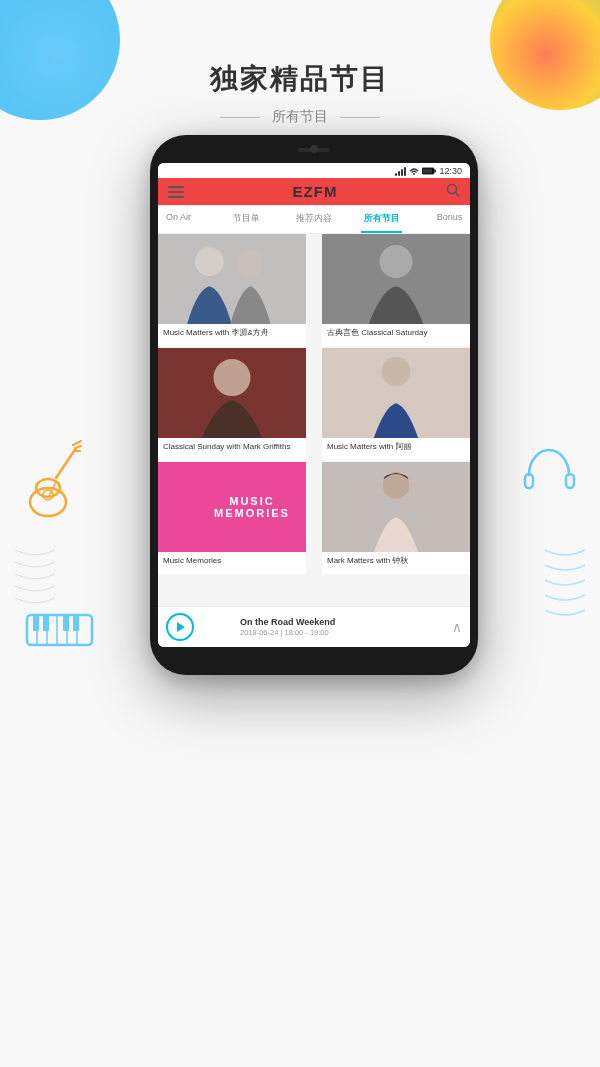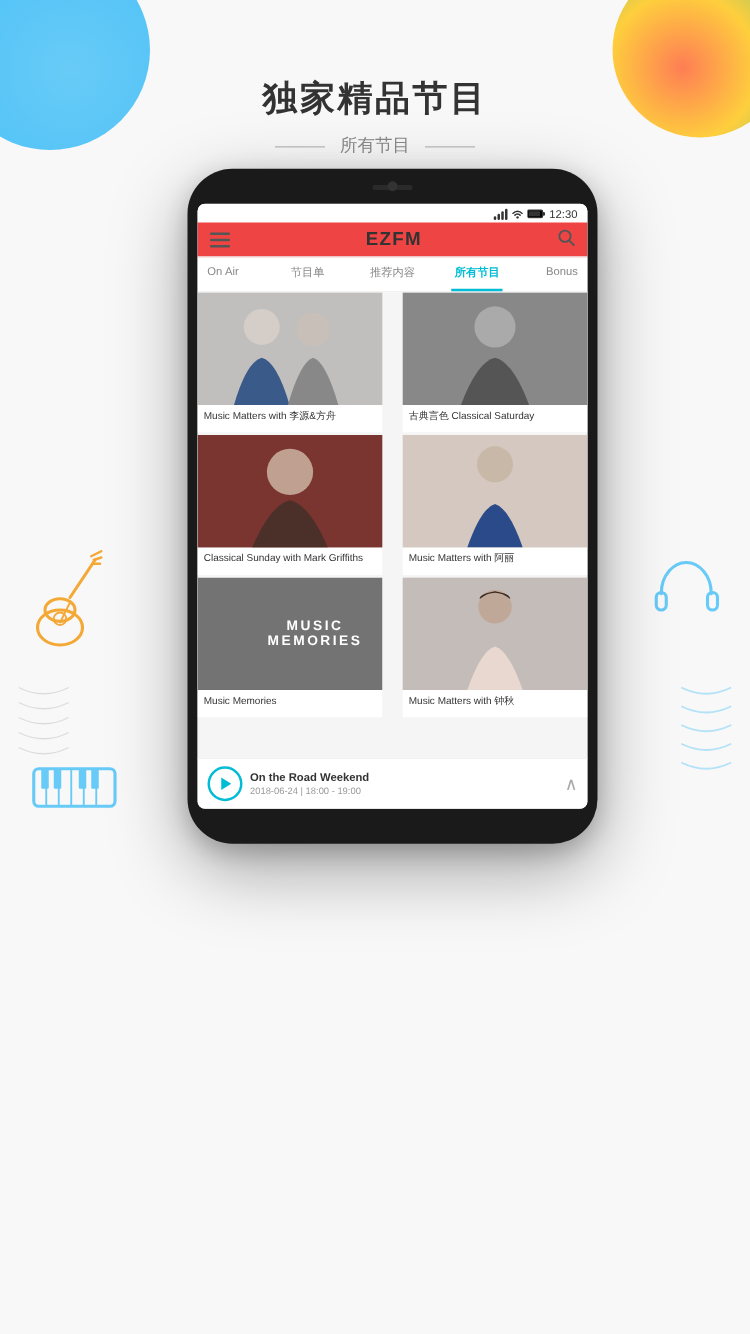--- a/index.html
+++ b/index.html
@@ -293,20 +293,21 @@
     .play-triangle {
       width: 0;
       height: 0;
       border-left: 8px solid #00BCD4;
       border-top: 5px solid transparent;
       border-bottom: 5px solid transparent;
       margin-left: 2px;
     }
     .player-info {
       flex: 1;
+      margin-left: 40px;
     }
     .player-title {
       font-size: 9px;
       color: #333;
       font-weight: 600;
     }
     .player-meta {
       font-size: 7.5px;
       color: #999;
       margin-top: 1px;
@@ -340,21 +341,21 @@
     .img-classical-saturday {
       background: #888;
     }
     .img-classical-sunday {
       background: #7a3030;
     }
     .img-music-matters-ali {
       background: #d4c8c0;
     }
     .img-music-memories {
-      background: #737373;
+      background: #ec4899;
       padding-left: 40px;
     }
     .img-music-matters-zh {
       background: #c0b8b0;
     }
   </style>
 </head>
 <body>
 
 <div class="corner-tl"></div>
@@ -556,21 +557,21 @@
             <div class="cell-bg img-music-matters-zh">
               <svg width="100%" height="90" viewBox="0 0 144 90" preserveAspectRatio="xMidYMid slice">
                 <rect x="0" y="0" width="144" height="90" fill="#c4bcb8"></rect>
 
                 <ellipse cx="72" cy="24" rx="13" ry="13" fill="#c0a898"></ellipse>
 
                 <path d="M60 18 Q72 8 84 18 Q84 14 72 12 Q60 14 60 18" fill="#3a2a20"></path>
                 <path d="M50 90 Q61 58 72 55 Q83 58 94 90" fill="#e8d8d0"></path>
               </svg>
             </div>
-            <div class="cell-label">Music Matters with 钟秋</div>
+            <div class="cell-label">Mark Matters with 钟秋</div>
           </div>
         </div>
 
       </div>
 
       <div class="player-bar">
         <div class="play-btn">
           <div class="play-triangle"></div>
         </div>
         <div class="player-info">

